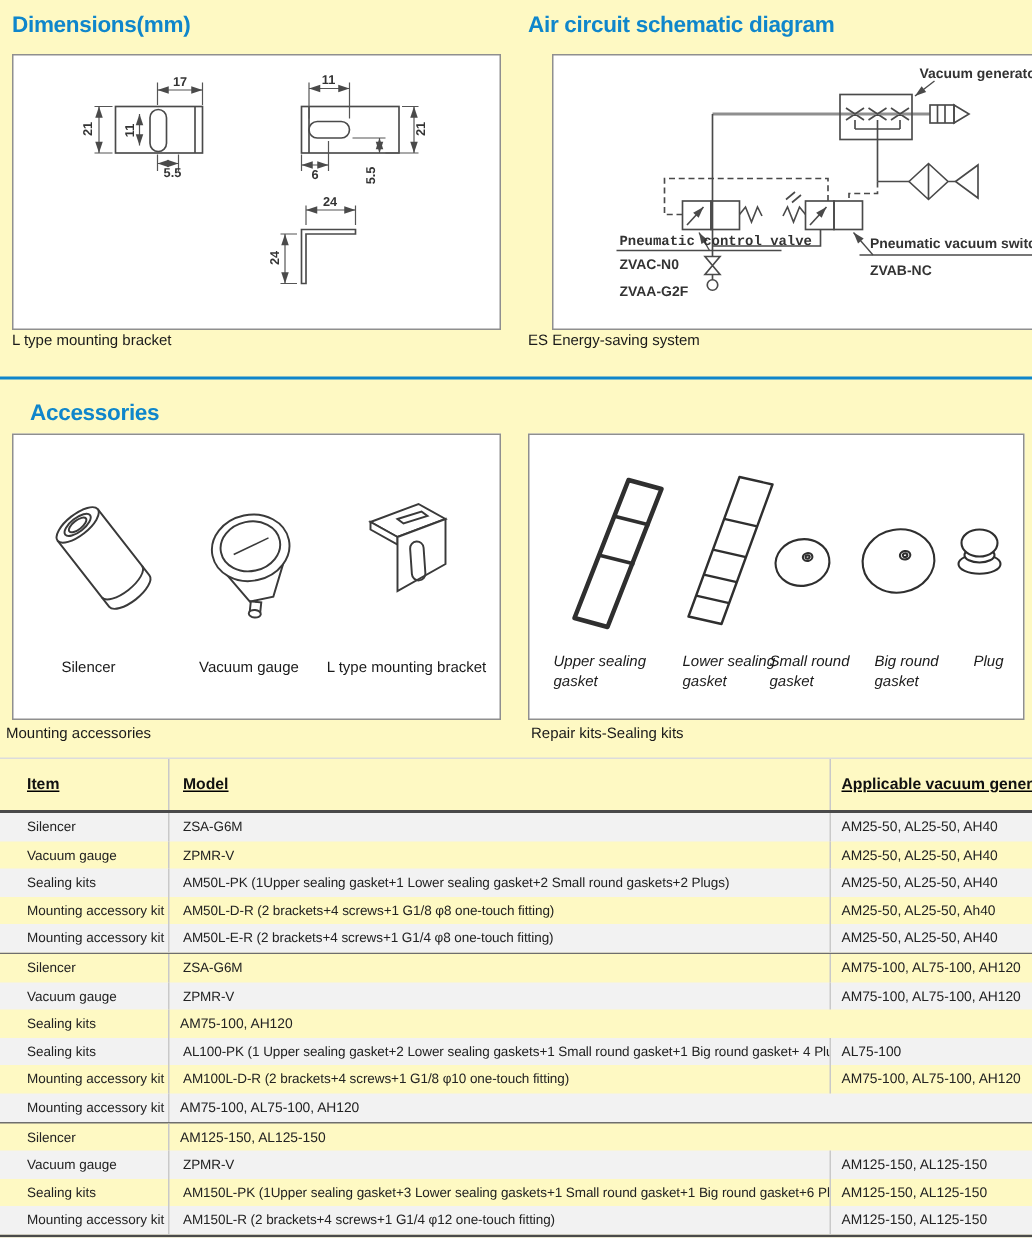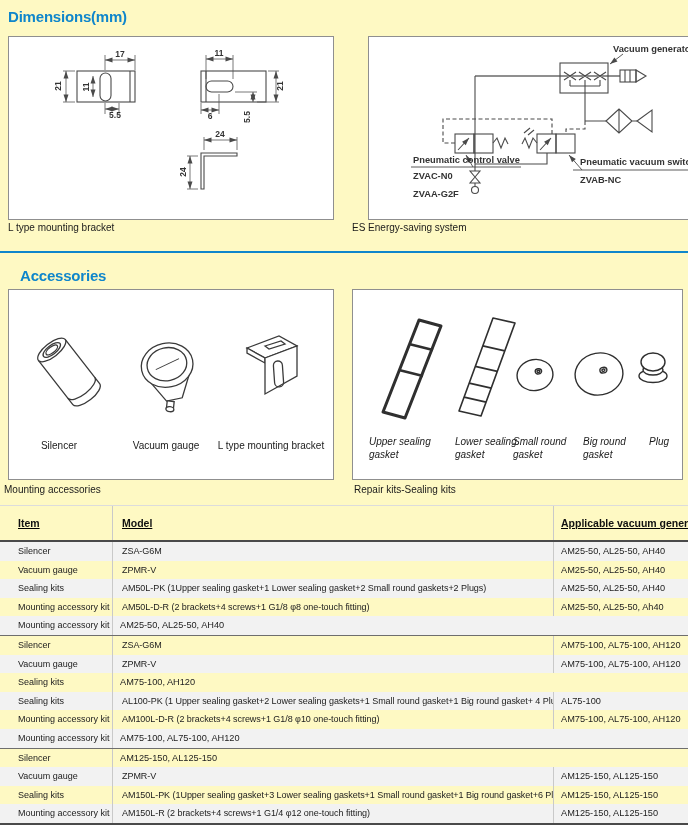--- a/index.html
+++ b/index.html
@@ -29,20 +29,21 @@
   .tgroup{border-bottom:1.5px solid #6e6e6e;}
   .tgroup.last{border-bottom:2px solid #4a4a4a;}
   svg text{font-family:"Liberation Sans","DejaVu Sans",sans-serif;}
 </style>
 </head>
 <body>
 
 <div class="page">
 
   <h2 class="sec-title" style="left:8px;top:-4px;">Dimensions(mm)</h2>
+  <h2 class="sec-title" style="left:352px;top:-4px;">Air circuit schematic diagram</h2>
 
   <div class="frame" style="left:8px;top:36px;width:324px;height:182px;">
     <svg class="fill" viewBox="0 0 324 182">
       <defs>
         <marker id="arD" markerWidth="9" markerHeight="6" refX="8" refY="3" orient="auto-start-reverse" markerUnits="userSpaceOnUse">
           <path d="M0.5,0.5 L8,3 L0.5,5.5 Z" fill="#4a4a4a"></path>
         </marker>
       </defs>
 
       <g stroke="#4a4a4a" fill="none" stroke-width="1.1">
@@ -155,21 +156,21 @@
 
       <g stroke="#4a4a4a" fill="none" stroke-width="0.9">
         <line x1="254" y1="17" x2="241" y2="27" marker-end="url(#arS)"></line>
         <path d="M42,130 H152"></path>
         <line x1="104" y1="130" x2="97" y2="118" marker-end="url(#arS)"></line>
         <path d="M204,133 H328"></path>
         <line x1="213" y1="133" x2="200" y2="118" marker-end="url(#arS)"></line>
       </g>
     </svg>
     <span class="sch-label" style="left:244px;top:7px;">Vacuum generator</span>
-    <span class="sch-label" style="left:44px;top:118px;">Pneumatic control valve</span>
+    <span class="sch-label" style="left:44px;top:118px;font-family:Liberation Mono, monospace;">Pneumatic control valve</span>
     <span class="sch-label" style="left:44px;top:134px;">ZVAC-N0</span>
     <span class="sch-label" style="left:44px;top:152px;">ZVAA-G2F</span>
     <span class="sch-label" style="left:211px;top:120px;">Pneumatic vacuum switch</span>
     <span class="sch-label" style="left:211px;top:138px;">ZVAB-NC</span>
   </div>
   <div class="caption" style="left:352px;top:222px;">ES Energy-saving system</div>
 
   <div class="divider"></div>
 
   <h2 class="sec-title" style="left:20px;top:255px;">Accessories</h2>
@@ -274,20 +275,21 @@
         <div class="td c2">AM50L-PK (1Upper sealing gasket+1 Lower sealing gasket+2 Small round gaskets+2 Plugs)</div>
         <div class="td c3">AM25-50, AL25-50, AH40</div>
       </div>
       <div class="tr">
         <div class="td c1">Mounting accessory kit</div>
         <div class="td c2">AM50L-D-R (2 brackets+4 screws+1 G1/8 φ8 one-touch fitting)</div>
         <div class="td c3">AM25-50, AL25-50, Ah40</div>
       </div>
       <div class="tr shade">
         <div class="td c1">Mounting accessory kit</div>
+        <div class="td c2">AM50L-E-R (2 brackets+4 screws+1 G1/4 φ8 one-touch fitting)</div>
         <div class="td c3">AM25-50, AL25-50, AH40</div>
       </div>
     </div>
 
     <div class="tgroup">
       <div class="tr">
         <div class="td c1">Silencer</div>
         <div class="td c2">ZSA-G6M</div>
         <div class="td c3">AM75-100, AL75-100, AH120</div>
       </div>

